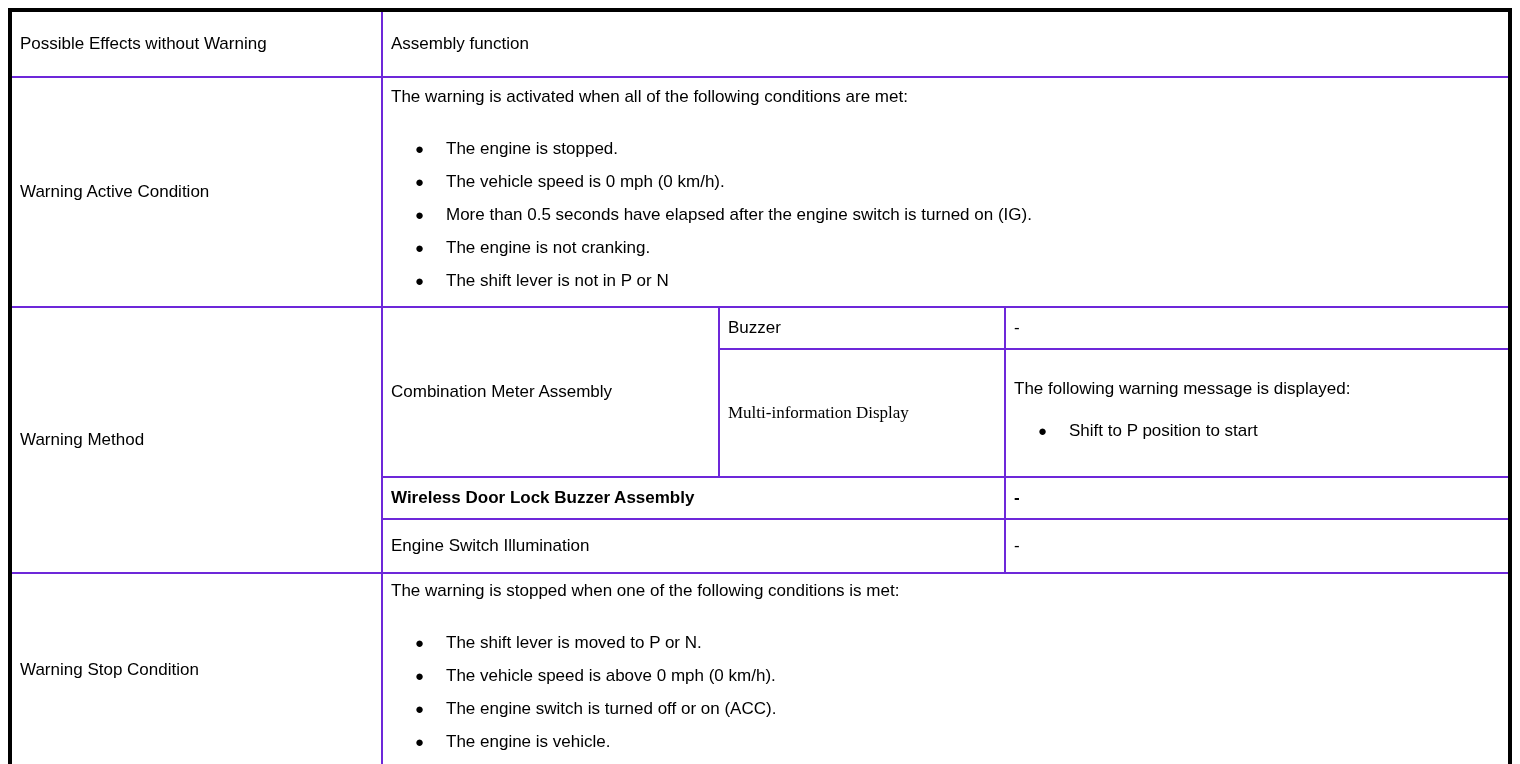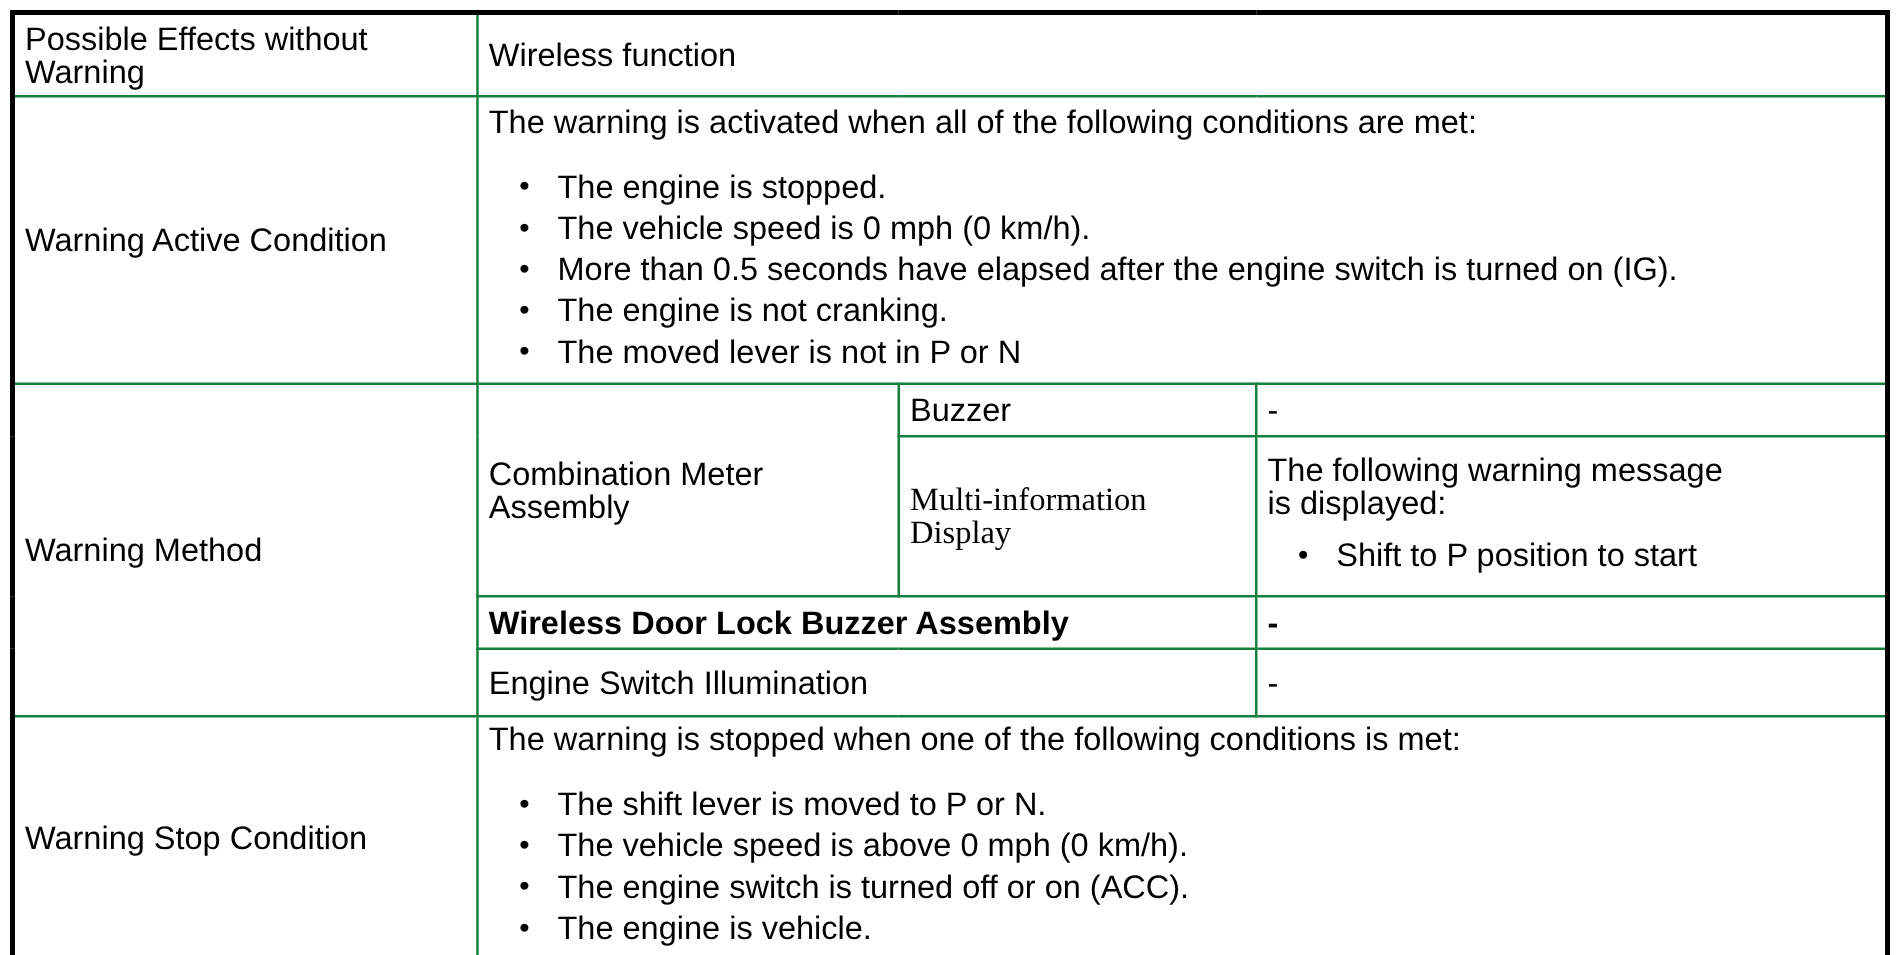--- a/index.html
+++ b/index.html
@@ -25,23 +25,23 @@
     width: 1504px;
     height: 748px;
     border-collapse: collapse;
     table-layout: fixed;
     background: #ffffff;
   }
   table.spec-table {
     border: 4px solid #000000;
   }
   table.spec-table td {
-    border: 2px solid #15803d;
+    border: 2px solid #6d28d9;
     padding: 4px 8px;
-    font-size: 26px;
+    font-size: 17px;
     line-height: 26px;
     vertical-align: middle;
     overflow: hidden;
     background: #ffffff;
   }
   td.label-cell { vertical-align: middle; }
   td.content-cell { vertical-align: top; padding-top: 10px; }
   .wrap-narrow   { display: inline-block; max-width: 300px; }
   .wrap-combo    { display: inline-block; max-width: 230px; }
   .wrap-mid      { display: inline-block; max-width: 200px; font-family: Liberation Serif, serif; }
@@ -77,36 +77,36 @@
       <col style="width:286px">
       <col>
     </colgroup>
 
     <tbody>
         <tr style="height:67px;">
       <td class="label-cell">
         <span class="wrap-narrow">Possible Effects without Warning</span>
       </td>
       <td colspan="3" class="label-cell">
-        <span>Wireless function</span>
+        <span>Assembly function</span>
       </td>
     </tr>
 
     <tr style="height:230px;">
       <td class="label-cell">
         <span>Warning Active Condition</span>
       </td>
       <td colspan="3" class="content-cell">
         <div>The warning is activated when all of the following conditions are met:</div>
         <ul class="bullets">
               <li>The engine is stopped.</li>
               <li>The vehicle speed is 0 mph (0 km/h).</li>
               <li>More than 0.5 seconds have elapsed after the engine switch is turned on (IG).</li>
               <li>The engine is not cranking.</li>
-              <li>The moved lever is not in P or N</li>
+              <li>The shift lever is not in P or N</li>
             </ul>
       </td>
     </tr>
 
     <tr style="height:42px;">
       <td rowspan="4" class="label-cell">
         <span>Warning Method</span>
       </td>
       <td rowspan="2" class="label-cell">
         <span class="wrap-combo">Combination Meter Assembly</span>

